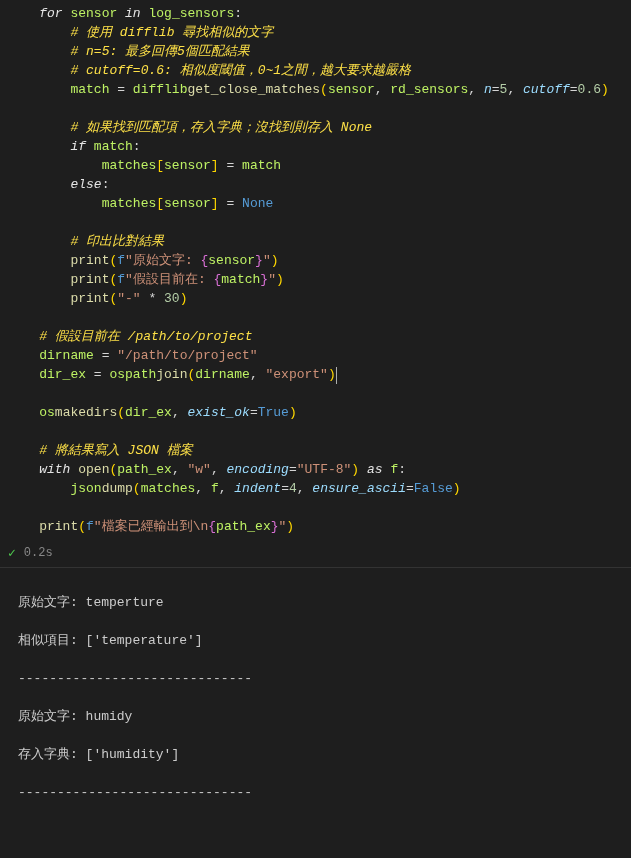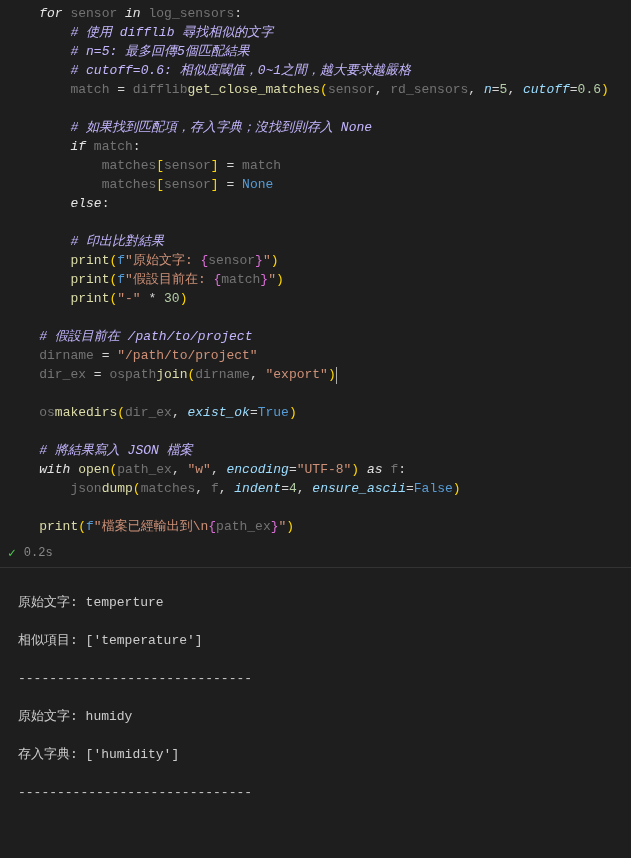--- a/index.html
+++ b/index.html
@@ -14,25 +14,25 @@
     overflow: hidden;
   }
   .editor {
     padding: 4px 0 4px 8px;
   }
   .line {
     white-space: pre;
     height: 19px;
   }
   .kw { color: #e5e5e5; font-style: italic; }
-  .var { color: #737373; }
+  .var { color: #bef264; }
   .func { color: #dcdcaa; }
   .str { color: #ce9178; }
   .num { color: #b5cea8; }
-  .comment { color: #c4b5fd; font-style: italic; text-align: right; }
+  .comment { color: #fde047; font-style: italic; text-align: right; }
   .const { color: #569cd6; }
   .param { color: #9cdcfe; font-style: italic; }
   .rainbow1 { color: #ffd700; }
   .rainbow2 { color: #da70d6; }
   .cursor {
     border-right: 1px solid #aeafad;
     display: inline-block;
     width: 0;
     height: 17px;
     vertical-align: text-top;
@@ -64,22 +64,22 @@
 <div class="editor">
 <div class="line">    <span class="kw">for</span> <span class="var">sensor</span> <span class="kw">in</span> <span class="var">log_sensors</span><span>:</span></div>
 <div class="line">        <span class="comment"># 使用 difflib 尋找相似的文字</span></div>
 <div class="line">        <span class="comment"># n=5: 最多回傳5個匹配結果</span></div>
 <div class="line">        <span class="comment"># cutoff=0.6: 相似度閾值，0~1之間，越大要求越嚴格</span></div>
 <div class="line">        <span class="var">match</span><span> = </span><span class="var">difflib</span><span></span><span class="func">get_close_matches</span><span class="rainbow1">(</span><span class="var">sensor</span><span>, </span><span class="var">rd_sensors</span><span>, </span><span class="param">n</span><span>=</span><span class="num">5</span><span>, </span><span class="param">cutoff</span><span>=</span><span class="num">0.6</span><span class="rainbow1">)</span></div>
 <div class="line"> </div>
 <div class="line">        <span class="comment"># 如果找到匹配項，存入字典；沒找到則存入 None</span></div>
 <div class="line">        <span class="kw">if</span> <span class="var">match</span><span>:</span></div>
 <div class="line">            <span class="var">matches</span><span class="rainbow1">[</span><span class="var">sensor</span><span class="rainbow1">]</span><span> = </span><span class="var">match</span></div>
+<div class="line">        <span class="kw">else</span><span>:</span></div>
 <div class="line">            <span class="var">matches</span><span class="rainbow1">[</span><span class="var">sensor</span><span class="rainbow1">]</span><span> = </span><span class="const">None</span></div>
-<div class="line">        <span class="kw">else</span><span>:</span></div>
 <div class="line"> </div>
 <div class="line">        <span class="comment"># 印出比對結果</span></div>
 <div class="line">        <span class="func">print</span><span class="rainbow1">(</span><span class="const">f</span><span class="str">"</span><span class="str">原始文字: </span><span class="rainbow2">{</span><span class="var">sensor</span><span class="rainbow2">}</span><span class="str">"</span><span class="rainbow1">)</span></div>
 <div class="line">        <span class="func">print</span><span class="rainbow1">(</span><span class="const">f</span><span class="str">"</span><span class="str">假設目前在: </span><span class="rainbow2">{</span><span class="var">match</span><span class="rainbow2">}</span><span class="str">"</span><span class="rainbow1">)</span></div>
 <div class="line">        <span class="func">print</span><span class="rainbow1">(</span><span class="str">"-"</span><span> * </span><span class="num">30</span><span class="rainbow1">)</span></div>
 <div class="line"> </div>
 <div class="line">    <span class="comment"># 假設目前在 /path/to/project</span></div>
 <div class="line">    <span class="var">dirname</span><span> = </span><span class="str">"/path/to/project"</span></div>
 <div class="line">    <span class="var">dir_ex</span><span> = </span><span class="var">os</span><span></span><span class="var">path</span><span></span><span class="func">join</span><span class="rainbow1">(</span><span class="var">dirname</span><span>, </span><span class="str">"export"</span><span class="rainbow1">)</span><span class="cursor"></span></div>
 <div class="line"> </div>

